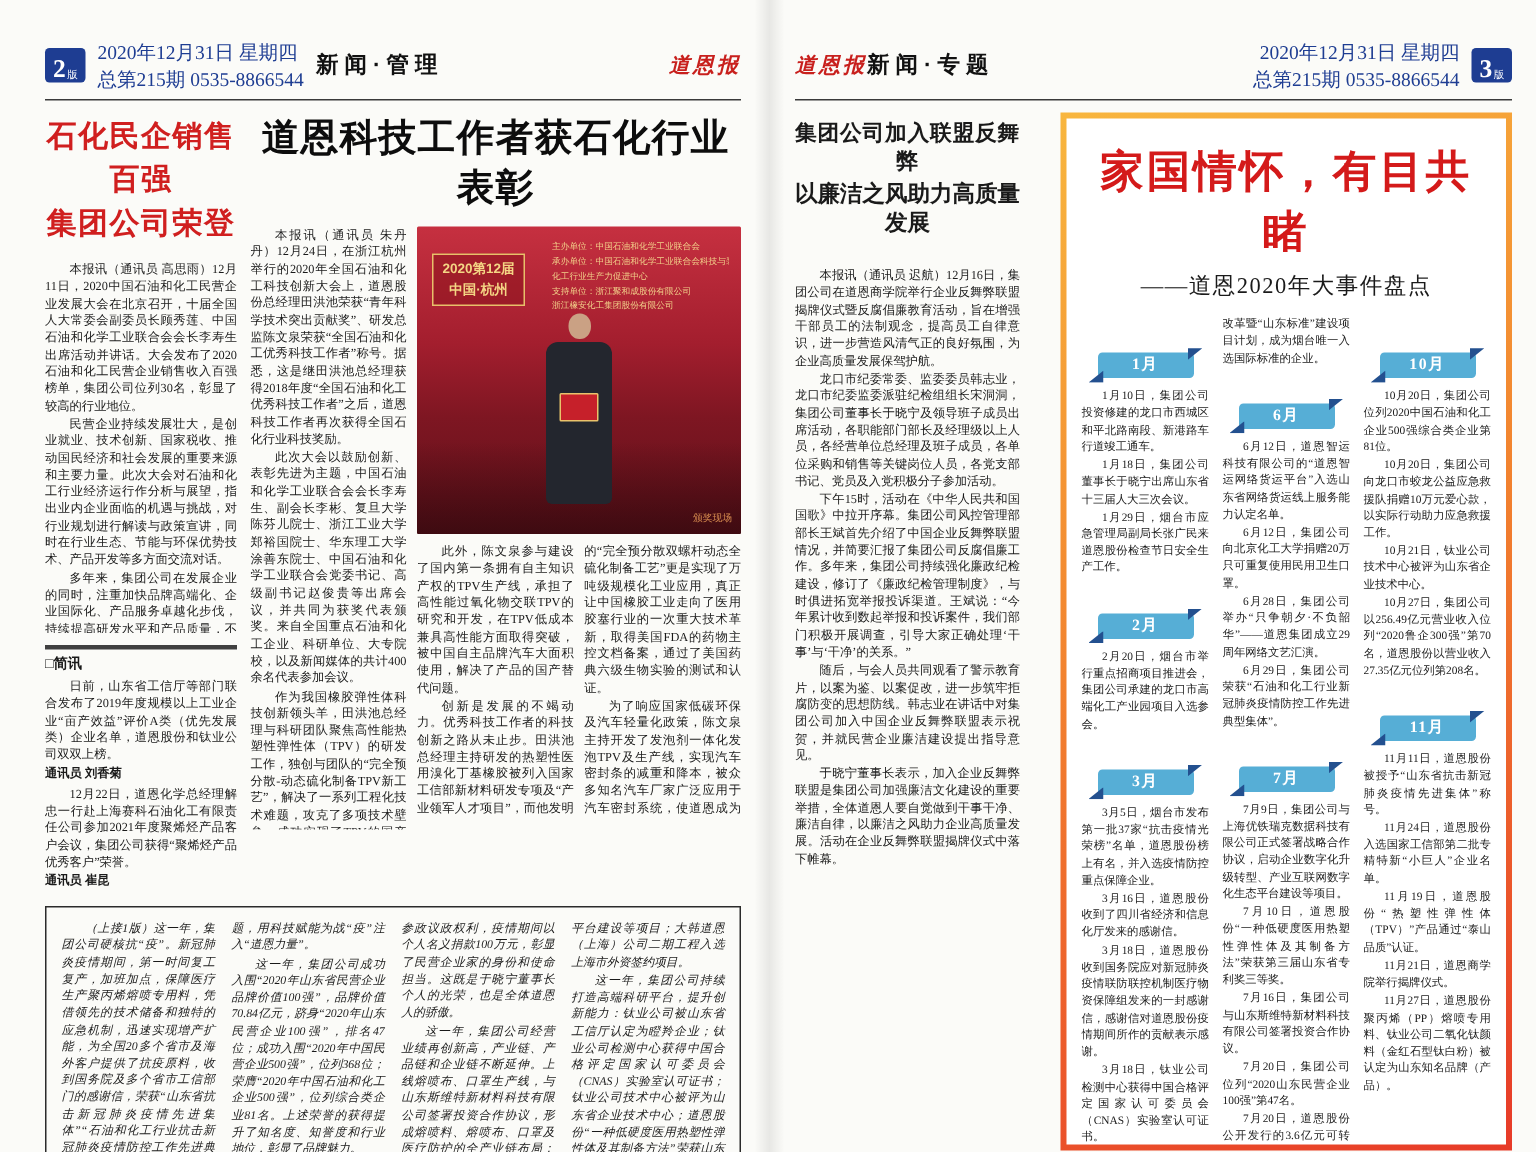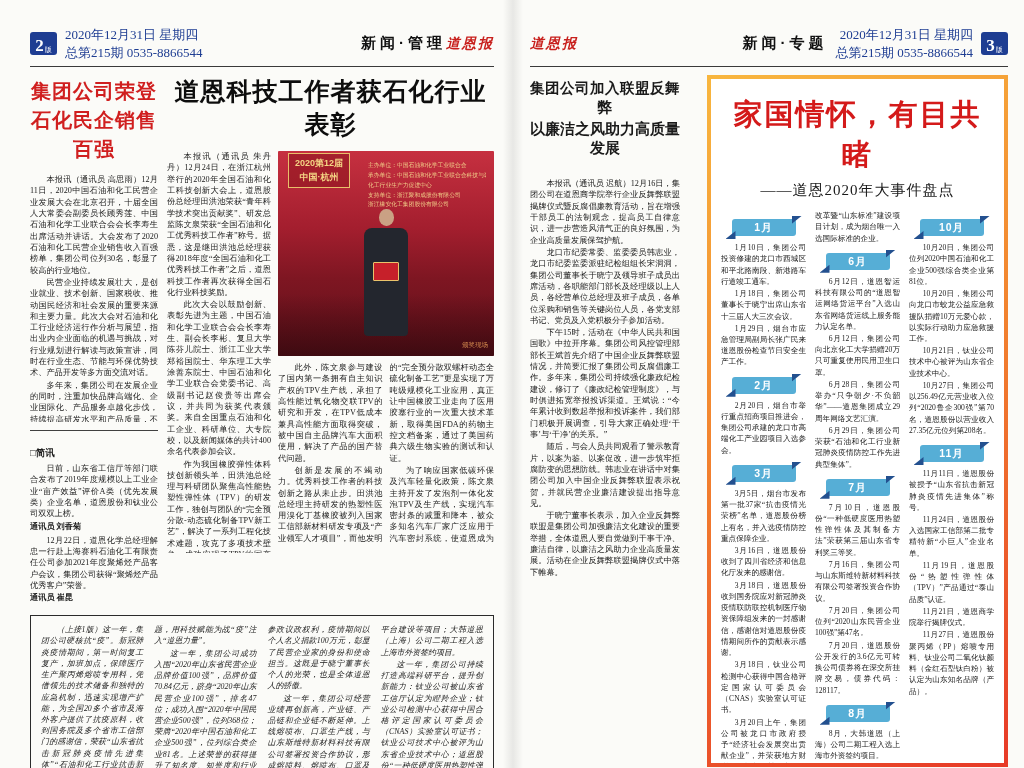--- a/index.html
+++ b/index.html
@@ -10,45 +10,45 @@
   .page.pright{left:512px;padding:26px 16px 0 18px;}
   .fold{position:absolute;left:503px;top:0;width:20px;height:768px;
         background:linear-gradient(90deg,rgba(0,0,0,0) 0%,rgba(0,0,0,.08) 50%,rgba(0,0,0,0) 100%);}
   
   .hdr{display:flex;align-items:center;border-bottom:1.4px solid #3a3a3a;padding-bottom:5px;}
   .pagebox{width:27px;height:23px;background:#1e3d92;color:#fff;border-radius:3px;flex:none;
            display:flex;align-items:flex-end;justify-content:center;padding-bottom:1px;box-sizing:border-box;}
   .pagebox .num{font-size:17px;font-weight:bold;line-height:1;font-family:"Liberation Serif",serif;}
   .pagebox .ban{font-size:7px;line-height:1.2;margin-left:1px;}
   .dates{font-size:13px;color:#1e3d92;line-height:1.35;margin:0 8px;white-space:nowrap;}
-  .section-title{flex:1;text-align:right;font-family:"Liberation Sans","DejaVu Sans",sans-serif;
+  .section-title{flex:1;text-align:left;font-family:"Liberation Sans","DejaVu Sans",sans-serif;
                  font-weight:bold;font-size:15px;letter-spacing:4px;color:#111;}
   .paper-name{font-size:14px;font-weight:bold;color:#c8201d;letter-spacing:2px;
               font-family:Liberation Sans, sans-serif;font-style:italic;white-space:nowrap;}
   
   .p{font-size:8.2px;line-height:1.38;text-align:justify;text-indent:2em;margin:0 0 1px;}
   .byline{font-size:8.2px;text-align:left;font-weight:bold;margin:0 2px 3px 0;}
   
   .lp-body{display:flex;gap:9px;margin-top:8px;}
   .lead-col{width:128px;flex:none;}
   .lead-title{color:#d01f1f;font-family:"Liberation Sans","DejaVu Sans",sans-serif;font-weight:900;
               font-size:20px;line-height:1.45;text-align:center;letter-spacing:1px;margin:2px 0 10px;}
   .lead-art{height:248px;overflow:hidden;}
-  .brief{border-top:1px solid #404040;margin-top:8px;padding-top:16px;}
+  .brief{border-top:3px solid #404040;margin-top:8px;padding-top:3px;}
   .brief-hdr{font-size:9.5px;font-weight:bold;font-family:"Liberation Sans",sans-serif;margin-bottom:3px;}
   .main-col{flex:1;min-width:0;}
   .main-headline{font-family:"Liberation Sans","DejaVu Sans",sans-serif;font-weight:900;font-size:25px;
                  letter-spacing:1px;text-align:center;margin:0 0 10px;color:#0d0d0d;}
   .main-row{display:flex;gap:7px;}
   .mcol1{width:104px;flex:none;height:402px;overflow:hidden;}
   .mright{flex:1;min-width:0;}
   
   .photo{position:relative;width:100%;height:205px;overflow:hidden;border-radius:1px;
          background:linear-gradient(180deg,#c63040 0%,#a31e2e 38%,#7e1622 62%,#5f1019 100%);}
-  .ph-badge{position:absolute;left:10px;top:2px;border:1px solid #e8c06a;color:#f4d584;
+  .ph-badge{position:absolute;left:10px;top:18px;border:1px solid #e8c06a;color:#f4d584;
             padding:3px 6px;font-size:9px;font-weight:bold;text-align:center;line-height:1.5;
             font-family:"Liberation Sans",sans-serif;background:rgba(140,20,30,.55);}
   .ph-orgs{position:absolute;right:8px;top:10px;width:118px;}
   .ph-orgs .ln{font-size:5.8px;color:#f2d08a;line-height:1.7;white-space:nowrap;overflow:hidden;}
   .ph-stage{position:absolute;left:0;bottom:0;width:100%;height:62px;
             background:linear-gradient(180deg,rgba(40,8,12,.0),rgba(35,6,10,.55));}
   .ph-man{position:absolute;left:50%;top:58px;transform:translateX(-50%);width:56px;height:140px;}
   .ph-head{width:15px;height:17px;background:#caa184;border-radius:48%;margin:0 auto;}
   .ph-suit{width:44px;height:108px;background:#23262e;border-radius:8px 8px 4px 4px;margin:2px auto 0;position:relative;}
   .ph-cert{position:absolute;left:50%;top:34px;transform:translateX(-50%);width:24px;height:17px;
@@ -68,23 +68,23 @@
          text-align:center;margin:0 0 20px;}
   
   .feature-wrap{flex:1;min-width:0;padding:4px;box-sizing:border-box;height:692px;
     background:linear-gradient(155deg,#f8b63e 0%,#f2832f 45%,#e73a28 100%);}
   .feature{background:#fff;height:100%;box-sizing:border-box;padding:10px 10px 8px;overflow:hidden;}
   .f-title{color:#d41a1a;font-family:"Liberation Sans","DejaVu Sans",sans-serif;font-weight:700;
            font-size:29px;letter-spacing:2px;text-align:center;margin:6px 0 6px;}
   .f-sub{font-size:15px;text-align:center;margin:0 0 10px;letter-spacing:1px;}
   .tl{display:flex;gap:9px;}
   .tl-col{flex:1;min-width:0;height:568px;overflow:hidden;}
-  .mbadge{position:relative;width:64px;height:17px;background:#56aed6;border-radius:3px;margin:9px auto 6px;
+  .mbadge{position:relative;width:64px;height:17px;background:#56aed6;border-radius:3px;margin:25px auto 6px;
           color:#fff;font-weight:bold;font-size:10.5px;text-align:center;line-height:17px;
-          font-family:Liberation Sans, sans-serif;letter-spacing:1px;}
+          font-family:Liberation Serif, serif;letter-spacing:1px;}
   .mbadge::before{content:"";position:absolute;left:-6px;bottom:-3px;width:10px;height:8px;
           background:#23508f;clip-path:polygon(0 100%,100% 0,100% 100%);}
   .mbadge::after{content:"";position:absolute;right:-6px;top:-3px;width:10px;height:8px;
           background:#23508f;clip-path:polygon(0 0,100% 0,0 100%);}
   .tentry{font-size:7.6px;line-height:1.48;text-align:justify;text-indent:1.8em;margin:0 0 1px;}
   .tl-cont{font-size:7.6px;line-height:1.48;text-align:justify;margin:0 0 2px;}
 </style>
 </head>
 <body>
 
@@ -101,22 +101,22 @@
         <div>总第215期 0535-8866544</div>
       </div>
       <div class="section-title">新闻·管理</div>
       <div class="paper-name">道恩报</div>
     </div>
 
     <div class="lp-body">
 
       <div class="lead-col">
         <div class="lead-title">
+          <div>石化民企销售百强</div>
           <div>集团公司荣登</div>
-          <div>石化民企销售百强</div>
         </div>
         <div class="lead-art">
             <p class="p">本报讯（通讯员 高思雨）12月11日，2020中国石油和化工民营企业发展大会在北京召开，十届全国人大常委会副委员长顾秀莲、中国石油和化学工业联合会会长李寿生出席活动并讲话。大会发布了2020石油和化工民营企业销售收入百强榜单，集团公司位列30名，彰显了较高的行业地位。</p>
             <p class="p">民营企业持续发展壮大，是创业就业、技术创新、国家税收、推动国民经济和社会发展的重要来源和主要力量。此次大会对石油和化工行业经济运行作分析与展望，指出业内企业面临的机遇与挑战，对行业规划进行解读与政策宣讲，同时在行业生态、节能与环保优势技术、产品开发等多方面交流对话。</p>
             <p class="p">多年来，集团公司在发展企业的同时，注重加快品牌高端化、企业国际化、产品服务卓越化步伐，持续提高研发水平和产品质量，不断提升企业核心竞争力。此次入围石油和化工民营企业销售收入百强榜单，是对集团公司综合实力、行业影响力的有力印证。下一步，道恩将紧紧围绕“十四五”战略规划，秉承“产品为本，以人为本，科技引领，客户至上”的发展理念，向产品研发优势、产品质量优势、文化创新优势等高层次转变，为行业健康发展、区域经济建设贡献“道恩力量”。</p>
           </div>
         <div class="brief">
           <div class="brief-hdr">□简讯</div>
           <div>
               <div class="brief-item">
@@ -244,20 +244,21 @@
               <p class="tl-cont">改革暨“山东标准”建设项目计划，成为烟台唯一入选国际标准的企业。</p>
               <div class="mbadge">6月</div>
               <div>
                   <p class="tentry">6月12日，道恩智运科技有限公司的“道恩智运网络货运平台”入选山东省网络货运线上服务能力认定名单。</p>
                   <p class="tentry">6月12日，集团公司向北京化工大学捐赠20万只可重复使用民用卫生口罩。</p>
                   <p class="tentry">6月28日，集团公司举办“只争朝夕·不负韶华”——道恩集团成立29周年网络文艺汇演。</p>
                   <p class="tentry">6月29日，集团公司荣获“石油和化工行业新冠肺炎疫情防控工作先进典型集体”。</p>
                 </div>
               <div class="mbadge">7月</div>
               <div>
+                  <p class="tentry">7月9日，集团公司与上海优铁瑞克数据科技有限公司正式签署战略合作协议，启动企业数字化升级转型、产业互联网数字化生态平台建设等项目。</p>
                   <p class="tentry">7月10日，道恩股份“一种低硬度医用热塑性弹性体及其制备方法”荣获第三届山东省专利奖三等奖。</p>
                   <p class="tentry">7月16日，集团公司与山东斯维特新材料科技有限公司签署投资合作协议。</p>
                   <p class="tentry">7月20日，集团公司位列“2020山东民营企业100强”第47名。</p>
                   <p class="tentry">7月20日，道恩股份公开发行的3.6亿元可转换公司债券将在深交所挂牌交易，债券代码：128117。</p>
                 </div>
               <div class="mbadge">8月</div>
               <div>
                   <p class="tentry">8月，大韩道恩（上海）公司二期工程入选上海市外资签约项目。</p>
                 </div>
 

